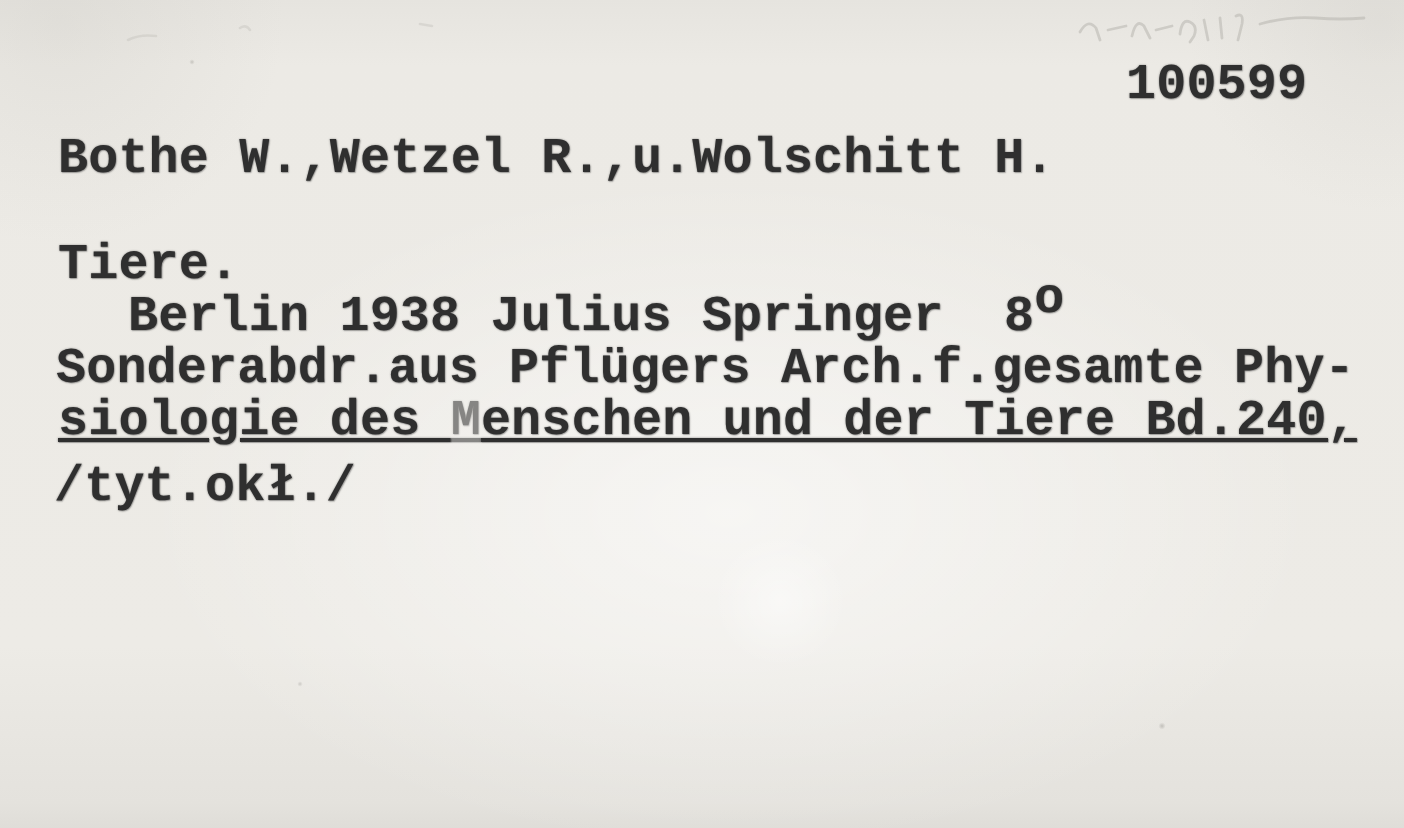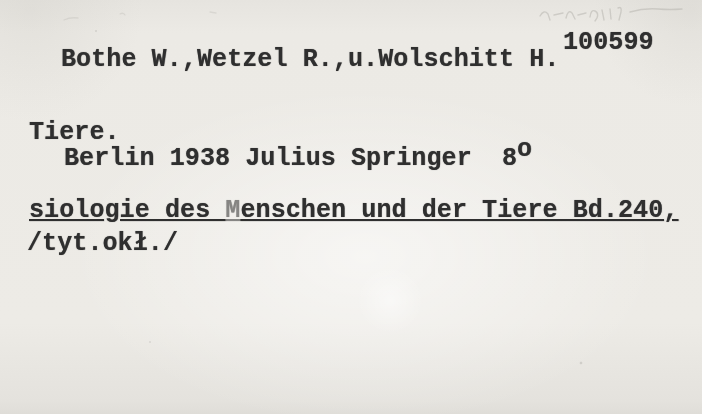--- a/index.html
+++ b/index.html
@@ -68,26 +68,27 @@
   <svg class="pencil" style="left:538px; top:2px;" width="150" height="22" viewBox="0 0 150 22">
     <path d="M2,14 q4,-7 8,-2 l2,6 M16,13 l9,-2 M28,16 q2,-9 6,-5 l3,6 M40,13 l8,-2 M52,15 q1,-8 5,-6 q4,2 2,7 l-2,3 M64,8 l2,10 M72,7 l1,10 M80,6 q4,-2 3,4 l-2,8 M92,10 q14,-4 28,-3 q12,1 24,0" fill="none" stroke="#b8b6b0" stroke-width="1.4" stroke-linecap="round"></path>
   </svg>
 
   <svg class="pencil" style="left:60px; top:8px; opacity:0.35;" width="220" height="16" viewBox="0 0 220 16">
     <path d="M4,12 q6,-3 14,-2 M60,6 q3,-2 5,1 M150,4 l6,1" fill="none" stroke="#bdbbb5" stroke-width="1.3" stroke-linecap="round"></path>
   </svg>
 
   <div class="typed" style="left:563px; top:30px;">100599</div>
 
-  <div class="typed" style="left:29px; top:47px;margin-left:32px;"><span>Bothe W.,Wetzel R.,u.Wolschitt H.</span></div>
+  <div class="typed" style="left:29px; top:67px;"><span>Bothe W.,Wetzel R.,u.Wolschitt H.</span></div>
 
 
   <div class="typed" style="left:29px; top:120px;"><span>Tiere.</span></div>
 
   <div class="typed" style="left:64px; top:146px;"><span>Berlin 1938 Julius Springer  8</span><span class="raised-sup">o</span></div>
 
+  <div class="typed" style="left:28px; top:172px;"><span>Sonderabdr.aus Pflügers Arch.f.gesamte Phy-</span></div>
 
   <div class="typed" style="left:29px; top:198px;text-decoration:underline;"><span>siologie des </span><span class="faded">M</span><span>enschen und der Tiere Bd.240,</span></div>
 
 
   <div class="typed" style="left:27px; top:231px;"><span>/tyt.okł./</span></div>
 
 </div>
 
 </body></html>

